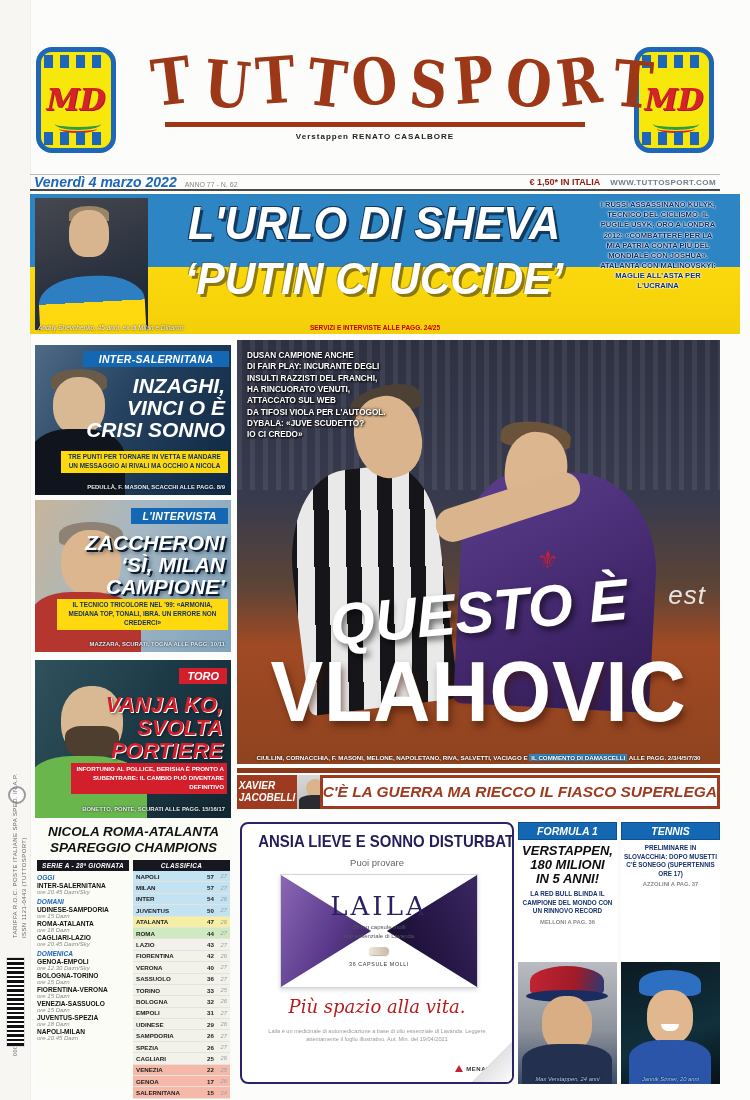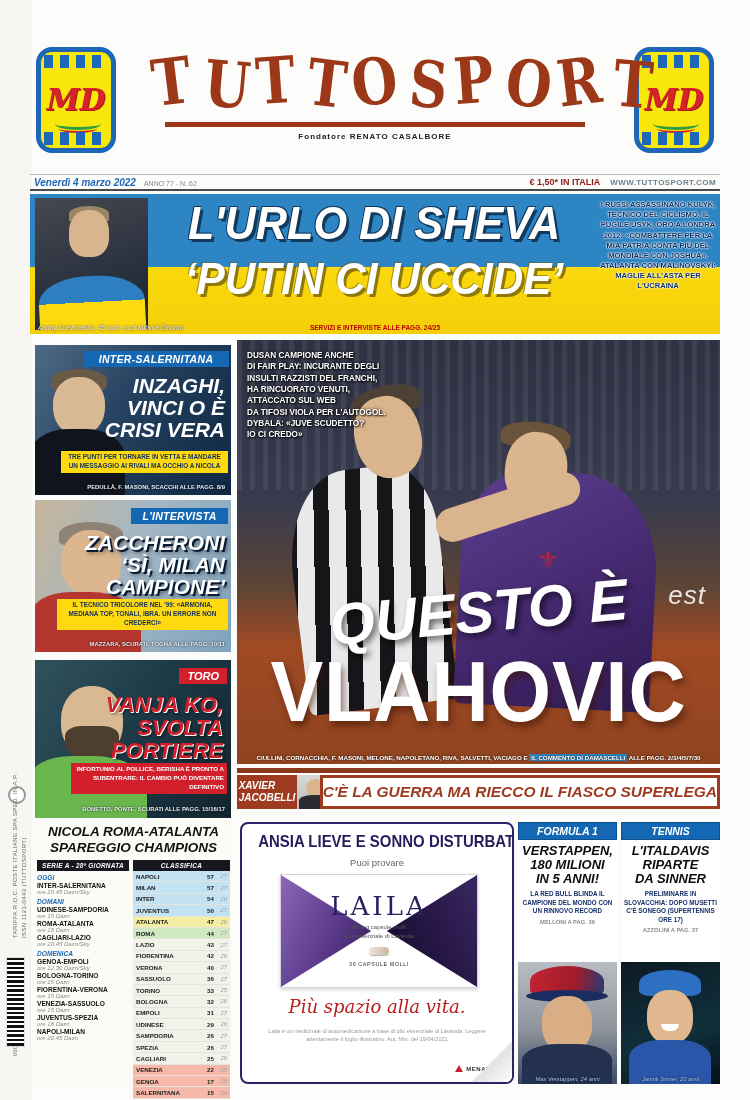--- a/index.html
+++ b/index.html
@@ -26,28 +26,28 @@
   .lg{display:inline-block;transform-origin:50% 80%;}
   .l0{transform:rotate(-7deg) scaleX(.82);}
   .l1{transform:rotate(5deg) scaleX(.82) translateY(3px);}
   .l2{transform:rotate(-4deg) scaleX(.82) translateY(-1px);}
   .l3{transform:rotate(7deg) scaleX(.82) translateY(2px);}
   .logo-bar{margin:8px auto 0;width:420px;height:5px;background:#9c3817;}
   .founder{margin-top:5px;font-size:8px;letter-spacing:1px;color:#222;font-weight:bold;}
 
   .date-strip{left:30px;right:30px;top:174px;height:17px;border-top:1px solid #b9b9b9;border-bottom:2px solid #4a4a4a;display:flex;align-items:center;justify-content:space-between;padding:0 4px;box-sizing:border-box;}
   .date-left{display:flex;gap:8px;align-items:baseline;}
-  .d-date{color:#1e66b8;font-weight:bold;font-style:italic;font-size:10px;}
+  .d-date{color:#1e66b8;font-weight:bold;font-style:italic;font-size:14px;}
   .d-issue{color:#888;font-size:7px;}
   .date-right{display:flex;gap:10px;align-items:baseline;text-align:right;}
   .d-price{color:#8d1a14;font-weight:bold;font-size:9px;}
   .d-site{color:#6d7f92;font-size:8px;font-weight:bold;letter-spacing:.4px;}
 
   
-  .banner{left:30px;top:194px;width:690px;height:140px;background:linear-gradient(180deg,#2e85c4 0%,#2e85c4 52%,#fcd90d 52%,#f2cf08 100%);overflow:hidden;}
+  .banner{left:30px;top:194px;width:690px;height:140px;background:linear-gradient(180deg,#2e85c4 0%,#2e85c4 52%,#fcd90d 52%,#f2cf08 100%);overflow:hidden;padding-left:20px;}
   .sheva{left:5px;top:4px;width:113px;height:132px;background:linear-gradient(160deg,#46484f 0%,#2c3340 55%,#1d2531 100%);overflow:hidden;}
   .sheva-head{left:34px;top:12px;width:40px;height:47px;background:#d8b58f;border-radius:45% 45% 40% 40%;}
   .sheva-hair{left:34px;top:8px;width:40px;height:15px;background:#9a8565;border-radius:50% 50% 0 0;}
   .sheva-flag{left:4px;bottom:-4px;width:106px;height:58px;background:linear-gradient(180deg,#2e7fc2 0 45%,#ffd90f 45%);border-radius:45% 45% 0 0;transform:rotate(-3deg);}
   .ban-h1{left:118px;width:452px;top:6px;text-align:center;font-size:46px;line-height:1;font-weight:bold;font-style:italic;color:#fff;transform:scaleX(.94);text-shadow:3px 3px 0 #123a5e,-1px -1px 0 #123a5e,1px -1px 0 #123a5e,-1px 1px 0 #123a5e;white-space:nowrap;}
   .ban-h2{left:118px;width:452px;top:62px;text-align:center;font-size:45px;line-height:1;font-weight:bold;font-style:italic;color:#fff;transform:scaleX(.94);text-shadow:3px 3px 0 rgba(105,90,10,.75),-1px -1px 0 rgba(105,90,10,.55);white-space:nowrap;}
   .ban-side{left:570px;width:116px;top:6px;height:118px;font-size:7.6px;line-height:1.34;font-weight:bold;color:#0d2f63;text-align:center;text-shadow:0 0 2px #fff,0 0 2px #fff,0 0 1px #fff;}
   .ban-cap{left:8px;bottom:3px;color:#f2f2f2;font-size:6.5px;font-style:italic;text-shadow:0 0 2px #000;}
   .ban-ref{left:200px;width:290px;bottom:3px;text-align:center;color:#c00000;font-weight:bold;font-size:6.5px;}
 
@@ -174,21 +174,21 @@
     <div class="md-arc2" style="top:72px;"></div>
   </div>
   <div class="abs md" style="left:634px;top:47px;">
     <div class="md-word">MD</div>
     <div class="md-arc" style="top:66px;"></div>
     <div class="md-arc2" style="top:72px;"></div>
   </div>
   <div class="abs logo-wrap">
     <div class="logo-text"><span class="lg l0">T</span><span class="lg l1">U</span><span class="lg l2">T</span><span class="lg l3">T</span><span class="lg l0">O</span><span class="lg l1">S</span><span class="lg l2">P</span><span class="lg l3">O</span><span class="lg l0">R</span><span class="lg l1">T</span></div>
     <div class="logo-bar"></div>
-    <div class="founder">Fondatore RENATO CASALBORE</div>
+    <div class="founder">Verstappen RENATO CASALBORE</div>
   </div>
 
   <div class="abs date-strip">
     <div class="date-left">
       <span class="d-date">Venerdì 4 marzo 2022</span>
       <span class="d-issue">ANNO 77 - N. 62</span>
     </div>
     <div class="date-right">
       <span class="d-price">€ 1,50* IN ITALIA</span>
       <span class="d-site">WWW.TUTTOSPORT.COM</span>
@@ -215,21 +215,21 @@
     <div class="abs ban-ref">SERVIZI E INTERVISTE ALLE PAGG. 24/25</div>
   </div>
 
   <div class="abs lbox box1">
     <div class="abs b1-hair"></div>
     <div class="abs b1-head"></div>
     <div class="abs b1-suit"></div>
     <div class="lbl-blue" style="left:48px;right:2px;top:6px;">INTER-SALERNITANA</div>
     <div class="lhead prelines" style="top:30px;font-size:21px;">INZAGHI,
 VINCI O È
-CRISI VERA</div>
+CRISI SONNO</div>
     <div class="lsub" style="left:26px;right:3px;bottom:22px;">TRE PUNTI PER TORNARE IN VETTA E MANDARE UN MESSAGGIO AI RIVALI MA OCCHIO A NICOLA</div>
     <div class="lref" style="right:6px;bottom:5px;">PEDULLÀ, F. MASONI, SCACCHI ALLE PAGG. 8/9</div>
   </div>
 
   <div class="abs lbox box2">
     <div class="abs b2-hair"></div>
     <div class="abs b2-head"></div>
     <div class="abs b2-shirt"></div>
     <div class="lbl-blue" style="left:96px;right:3px;top:8px;">L'INTERVISTA</div>
     <div class="lhead prelines" style="top:32px;font-size:21px;text-shadow:2px 2px 0 #0a1c33,3px 3px 4px rgba(0,0,0,.5);">ZACCHERONI
@@ -532,23 +532,20 @@
       <div class="f1-cap-top"></div>
       <div class="f1-brim"></div>
       <div class="f1-face"></div>
       <div class="f1-suit"></div>
       <div class="nc-cap">Max Verstappen, 24 anni</div>
     </div>
   </div>
 
   <div class="abs news-col" style="left:621px;">
     <div class="nc-head">TENNIS</div>
-    <div class="nc-title prelines">L'ITALDAVIS
-RIPARTE
-DA SINNER</div>
     <div class="nc-sub">PRELIMINARE IN SLOVACCHIA: DOPO MUSETTI C'È SONEGO (SUPERTENNIS ORE 17)</div>
     <div class="nc-ref">AZZOLINI A PAG. 37</div>
     <div class="nc-photo tn-bg">
       <div class="tn-cap"></div>
       <div class="tn-face"></div>
       <div class="tn-smile"></div>
       <div class="tn-shirt"></div>
       <div class="nc-cap">Jannik Sinner, 20 anni</div>
     </div>
   </div>

